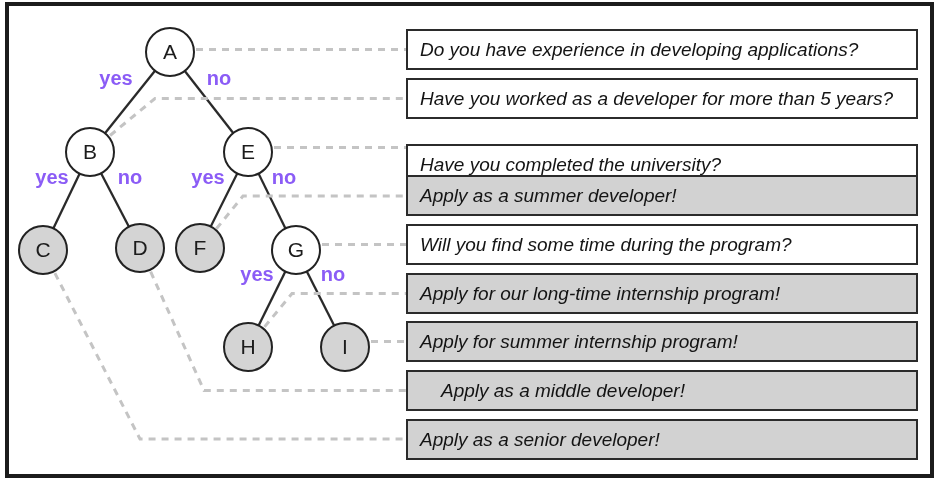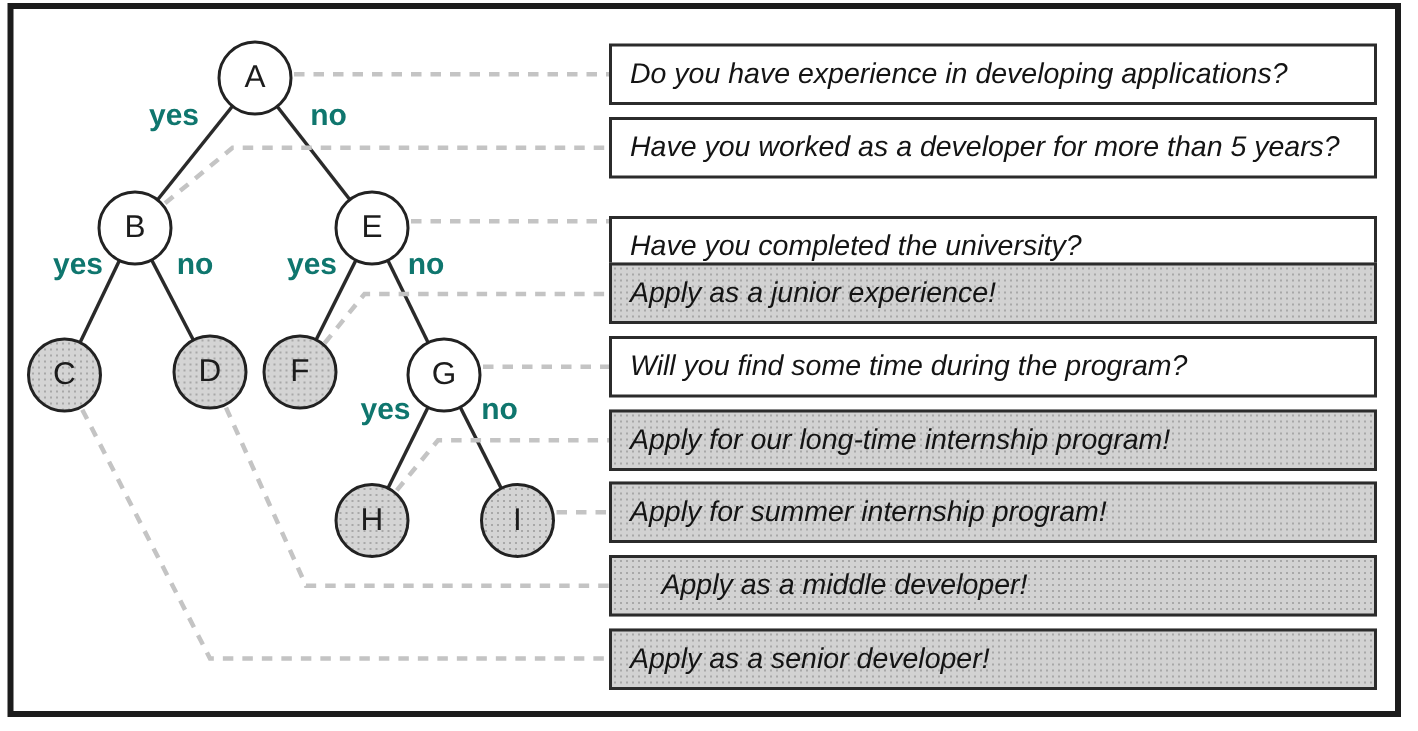--- a/index.html
+++ b/index.html
@@ -18,21 +18,21 @@
     display:flex;align-items:center;justify-content:center;
     font-size:21px;color:#1c1c1c;z-index:3;
   }
   .node.gray{
     background-color:#d4d4d4;
     background-image:radial-gradient(#a8a8a8 0.6px, rgba(0,0,0,0) 0.7px);
     background-size:4px 4px;
   }
   .edge-label{
     position:absolute;transform:translate(-50%,-50%);
-    font-weight:bold;font-size:20px;color:#0f766e;z-index:4;white-space:nowrap;
+    font-weight:bold;font-size:20px;color:#8b5cf6;z-index:4;white-space:nowrap;
   }
   .legend-box{
     position:absolute;left:406px;width:512px;height:41px;
     box-sizing:border-box;border:2px solid #2b2b2b;background:#ffffff;
     display:flex;align-items:center;padding-left:12px;
     font-size:19px;color:#141414;z-index:3;white-space:nowrap;font-style:italic;
   }
   .legend-box.gray{
     background-color:#d2d2d2;
     background-image:radial-gradient(#a8a8a8 0.6px, rgba(0,0,0,0) 0.7px);
@@ -87,20 +87,20 @@
   <span class="edge-label" style="left:52px;top:177px;">yes</span>
   <span class="edge-label" style="left:130px;top:177px;">no</span>
   <span class="edge-label" style="left:208px;top:177px;">yes</span>
   <span class="edge-label" style="left:284px;top:177px;">no</span>
   <span class="edge-label" style="left:257px;top:274px;">yes</span>
   <span class="edge-label" style="left:333px;top:274px;">no</span>
 
   <div class="legend-box" style="top:29px;">Do you have experience in developing applications?</div>
   <div class="legend-box" style="top:78px;">Have you worked as a developer for more than 5 years?</div>
   <div class="legend-box" style="top:144px;">Have you completed the university?</div>
-  <div class="legend-box gray" style="top:175px;">Apply as a junior experience!</div>
+  <div class="legend-box gray" style="top:175px;">Apply as a summer developer!</div>
   <div class="legend-box" style="top:224px;">Will you find some time during the program?</div>
   <div class="legend-box gray" style="top:273px;">Apply for our long-time internship program!</div>
   <div class="legend-box gray" style="top:321px;">Apply for summer internship program!</div>
   <div class="legend-box gray" style="top:370px;padding-left:33px;">Apply as a middle developer!</div>
   <div class="legend-box gray" style="top:419px;">Apply as a senior developer!</div>
 
 </div>
 
 </body></html>

